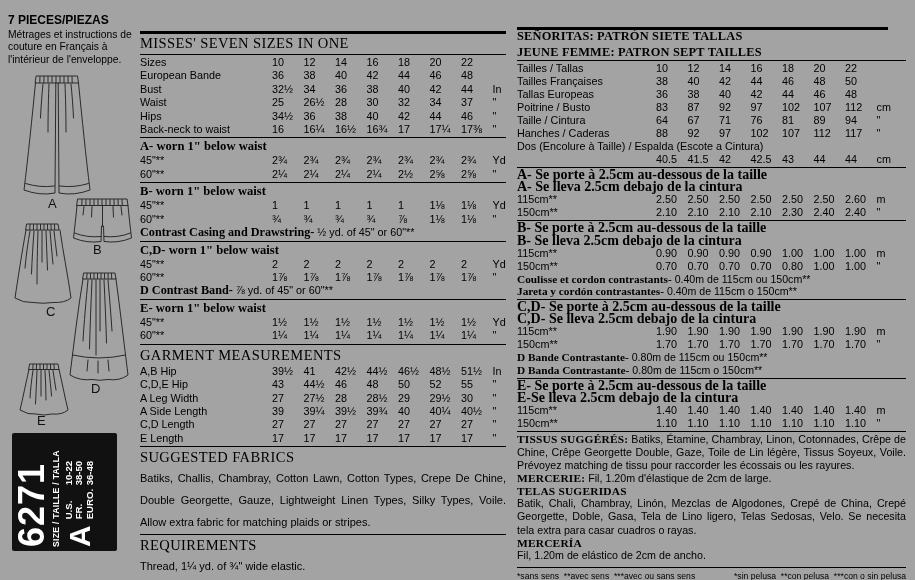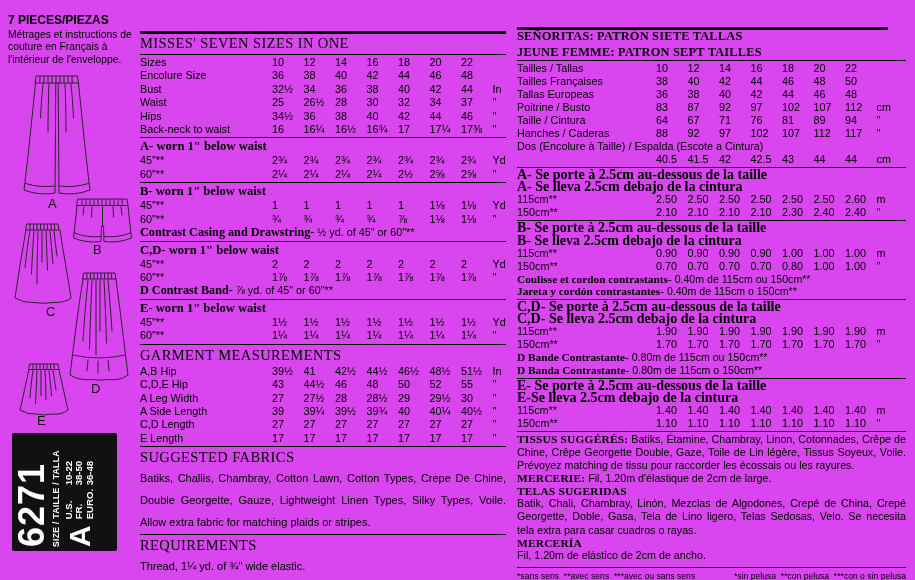--- a/index.html
+++ b/index.html
@@ -1,16 +1,16 @@
 <!DOCTYPE html>
 <html><head>
 <meta charset="utf-8">
 <style>
   html,body{margin:0;padding:0;background:#ffffff;}
-  .page{position:relative;width:915px;height:580px;background:#d946ef;overflow:hidden;
+  .page{position:relative;width:915px;height:580px;background:#a3a3a3;overflow:hidden;
         font-family:"Liberation Sans","DejaVu Sans",sans-serif;color:#000;}
   
   .leftcol{position:absolute;left:8px;top:14px;width:128px;}
   .pieces{font-weight:700;font-size:12px;line-height:13px;}
   .pieces-sub{font-size:10.3px;line-height:12.3px;margin-top:2px;}
   .illo{position:absolute;}
   .illo svg{display:block;}
   .vlabel{position:absolute;font-size:13px;color:#111;}
   .badge{position:absolute;left:12px;top:433px;width:105px;height:118px;background:#111;border-radius:2px;}
   .badge-inner{position:absolute;left:50%;top:50%;width:118px;height:105px;
@@ -153,21 +153,21 @@
           <span class="tc">10</span>
           <span class="tc">12</span>
           <span class="tc">14</span>
           <span class="tc">16</span>
           <span class="tc">18</span>
           <span class="tc">20</span>
           <span class="tc">22</span>
           <span class="tu"></span>
         </div>
         <div class="trow">
-          <span class="tl">Encolure Size</span>
+          <span class="tl">European Bande</span>
           <span class="tc">36</span>
           <span class="tc">38</span>
           <span class="tc">40</span>
           <span class="tc">42</span>
           <span class="tc">44</span>
           <span class="tc">46</span>
           <span class="tc">48</span>
           <span class="tu"></span>
         </div>
         <div class="trow">

